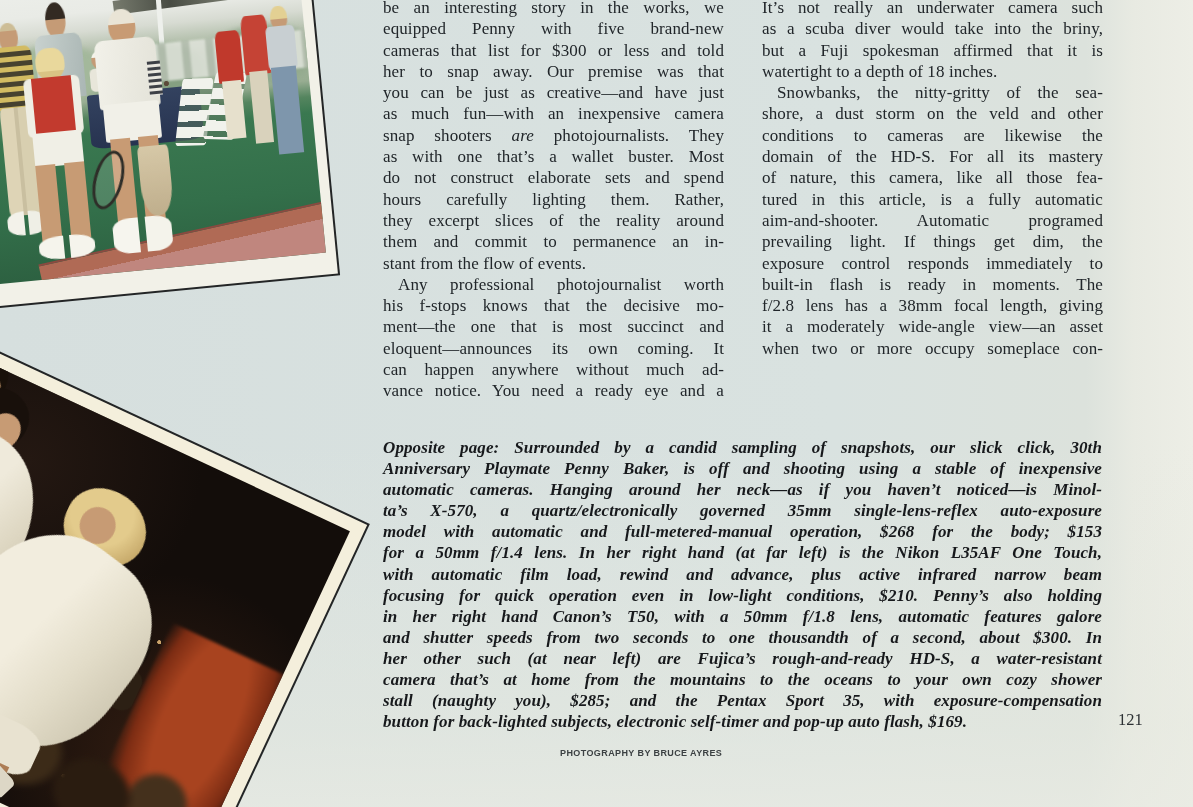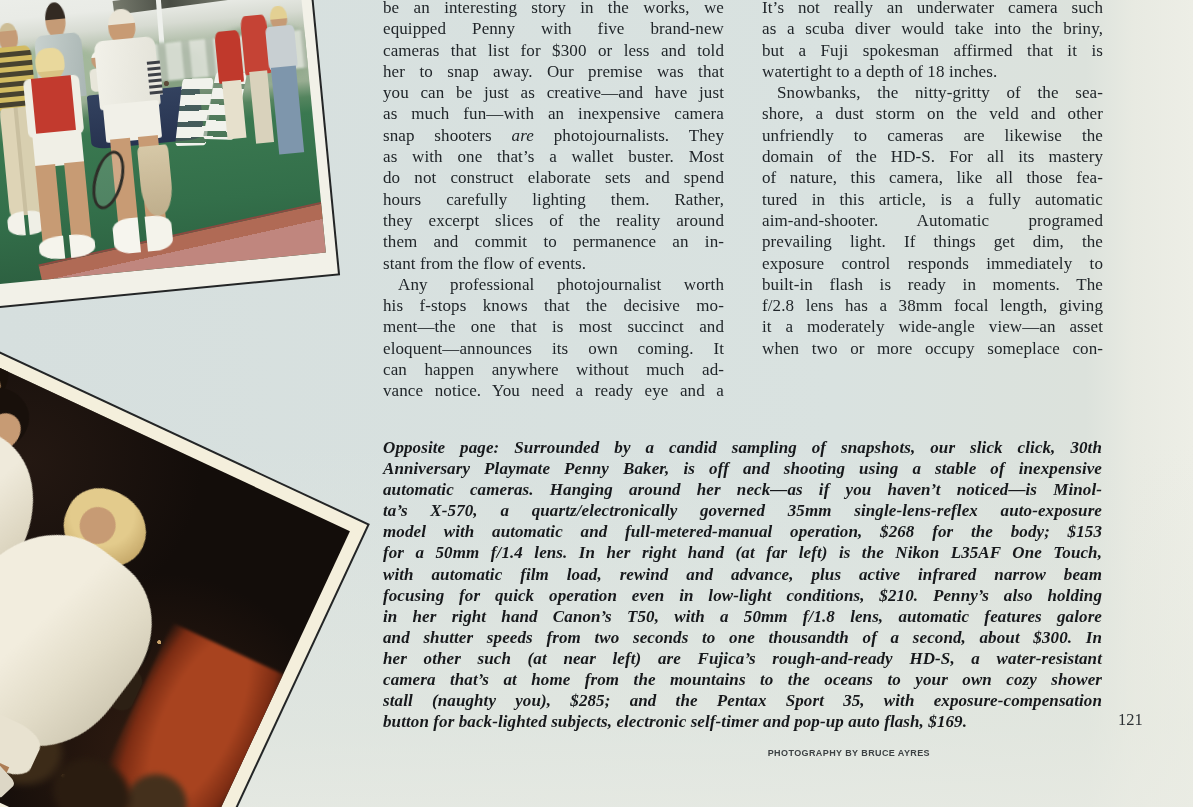--- a/index.html
+++ b/index.html
@@ -169,21 +169,21 @@
   .col1 { left:383px; }
   .col2 { left:762px; }
   .tline { text-align:justify; text-align-last:justify; white-space:normal; }
   .tline.end { text-align-last:left; }
   .tline.ind { text-indent:15px; }
   .tline.split { display:flex; justify-content:space-between; text-align-last:left; }
   .caption { position:absolute; left:383px; top:437px; width:719px;
     font-size:17px; line-height:21.1px; font-weight:bold; font-style:italic; color:#17191c; }
   .caption .tline { letter-spacing:.1px; }
   .pagenum { position:absolute; left:1118px; top:710px; font-size:16.5px; color:#2c3033; }
-  .credit { position:absolute; left:560px; top:748px; width:370px; text-align:right;
+  .credit { position:absolute; left:560px; top:748px; width:370px; text-align:left;
     font-family:"Liberation Sans", sans-serif; font-size:9px; letter-spacing:.4px;
     color:#3c4143; font-weight:bold; }
 </style>
 </head>
 <body>
 
 <div class="page">
 
   <div class="photo photo-top">
     <div class="pinner pt">
@@ -295,21 +295,21 @@
       <div class="tline">can happen anywhere without much ad-</div>
       <div class="tline">vance notice. You need a ready eye and a</div>
     </div>
   <div class="col col2">
       <div class="tline">It’s not really an underwater camera such</div>
       <div class="tline">as a scuba diver would take into the briny,</div>
       <div class="tline">but a Fuji spokesman affirmed that it is</div>
       <div class="tline end">watertight to a depth of 18 inches.</div>
       <div class="tline ind">Snowbanks, the nitty-gritty of the sea-</div>
       <div class="tline">shore, a dust storm on the veld and other</div>
-      <div class="tline">unfriendly to cameras are likewise the</div>
+      <div class="tline">conditions to cameras are likewise the</div>
       <div class="tline">domain of the HD-S. For all its mastery</div>
       <div class="tline">of nature, this camera, like all those fea-</div>
       <div class="tline">tured in this article, is a fully automatic</div>
       <div class="tline">aim-and-shooter. Automatic programed</div>
       <div class="tline">prevailing light. If things get dim, the</div>
       <div class="tline">exposure control responds immediately to</div>
       <div class="tline">built-in flash is ready in moments. The</div>
       <div class="tline">f/2.8 lens has a 38mm focal length, giving</div>
       <div class="tline">it a moderately wide-angle view—an asset</div>
       <div class="tline">when two or more occupy someplace con-</div>

